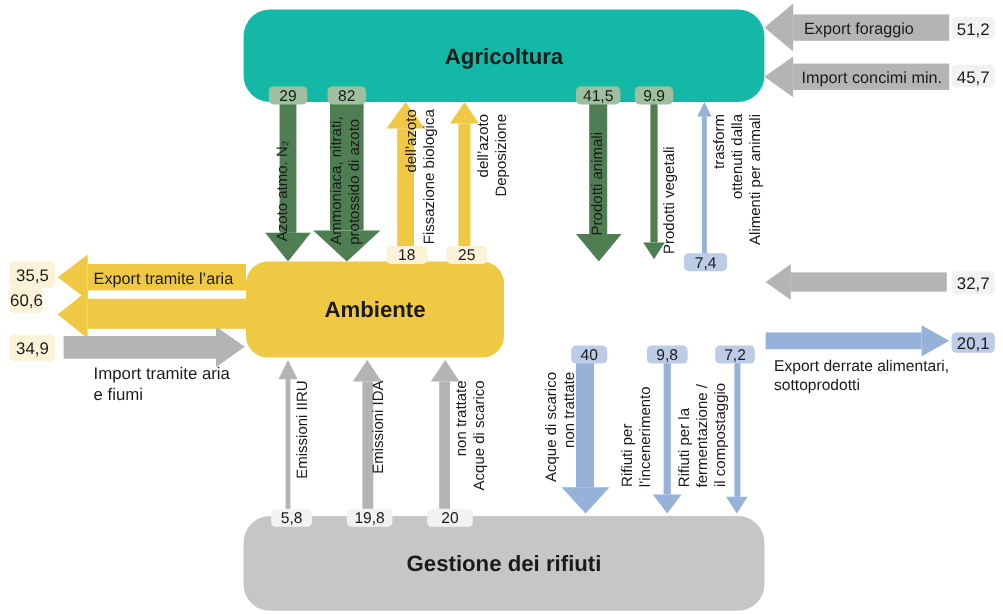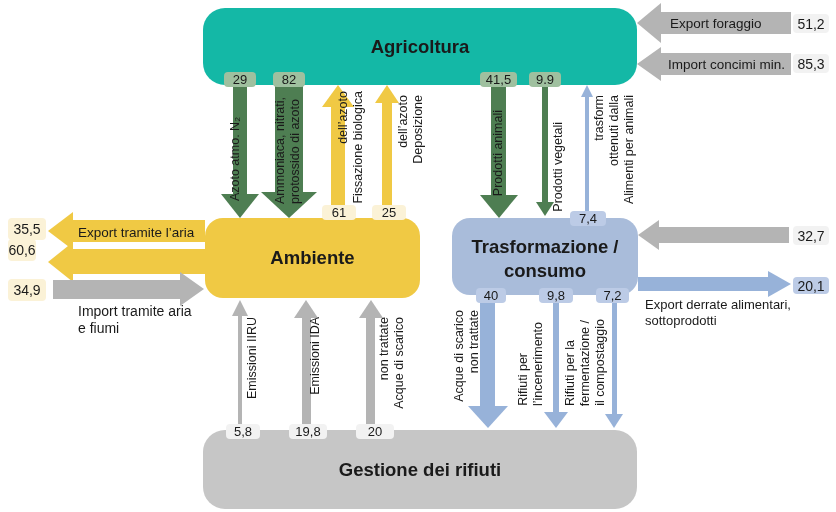--- a/index.html
+++ b/index.html
@@ -31,24 +31,20 @@
 </head>
 <body>
 
 <div id="canvas">
 
   <div class="box green-box" style="left:203px;top:8px;width:434px;height:77px">
     <div class="title">Agricoltura</div>
   </div>
   <div class="box yellow-box" style="left:205px;top:218px;width:215px;height:80px">
     <div class="title">Ambiente</div>
-  </div>
-  <div class="box blue-box" style="left:452px;top:218px;width:186px;height:77px">
-    <div class="title" style="padding-top:5px">Trasformazione /
-consumo</div>
   </div>
   <div class="box gray-box" style="left:203px;top:430px;width:434px;height:79px">
     <div class="title">Gestione dei rifiuti</div>
   </div>
 
   <div class="shaft g" style="left:233px;top:85px;width:14px;height:109px"></div>
   <div class="tri" style="left:221px;top:194px;border-left:19px solid transparent;border-right:19px solid transparent;border-top:24px solid #4e7e52"></div>
 
   <div class="shaft g" style="left:275px;top:85px;width:28px;height:107px"></div>
   <div class="tri" style="left:261px;top:192px;border-left:28px solid transparent;border-right:28px solid transparent;border-top:26px solid #4e7e52"></div>
@@ -104,34 +100,34 @@
   <div class="shaft b" style="left:553px;top:295px;width:6px;height:117px"></div>
   <div class="tri" style="left:544px;top:412px;border-left:12px solid transparent;border-right:12px solid transparent;border-top:16px solid #97b2d9"></div>
 
   <div class="shaft b" style="left:612px;top:295px;width:5px;height:119px"></div>
   <div class="tri" style="left:605px;top:414px;border-left:9px solid transparent;border-right:9px solid transparent;border-top:14px solid #97b2d9"></div>
 
   <div class="chip chip-green" style="left:224px;top:72px;width:32px;height:15px">29</div>
   <div class="chip chip-green" style="left:273px;top:72px;width:32px;height:15px">82</div>
   <div class="chip chip-green" style="left:480px;top:72px;width:37px;height:15px">41,5</div>
   <div class="chip chip-green" style="left:529px;top:72px;width:32px;height:15px">9.9</div>
-  <div class="chip chip-cream" style="left:322px;top:205px;width:34px;height:15px">61</div>
+  <div class="chip chip-cream" style="left:322px;top:205px;width:34px;height:15px">18</div>
   <div class="chip chip-cream" style="left:372px;top:205px;width:34px;height:15px">25</div>
   <div class="chip chip-blue" style="left:570px;top:211px;width:36px;height:15px">7,4</div>
   <div class="chip chip-blue" style="left:476px;top:288px;width:30px;height:15px">40</div>
   <div class="chip chip-blue" style="left:539px;top:288px;width:34px;height:15px">9,8</div>
   <div class="chip chip-blue" style="left:596px;top:288px;width:33px;height:15px">7,2</div>
   <div class="chip chip-graylight" style="left:226px;top:424px;width:34px;height:15px">5,8</div>
   <div class="chip chip-graylight" style="left:289px;top:424px;width:38px;height:15px">19,8</div>
   <div class="chip chip-graylight" style="left:356px;top:424px;width:38px;height:15px">20</div>
   <div class="chip chip-cream chip-lg" style="left:8px;top:218px;width:38px;height:22px">35,5</div>
   <div class="chip chip-cream chip-lg" style="left:8px;top:239px;width:28px;height:22px">60,6</div>
   <div class="chip chip-cream chip-lg" style="left:8px;top:279px;width:38px;height:22px">34,9</div>
   <div class="chip chip-graylight chip-lg" style="left:793px;top:14px;width:36px;height:19px">51,2</div>
-  <div class="chip chip-graylight chip-lg" style="left:793px;top:54px;width:36px;height:19px">85,3</div>
+  <div class="chip chip-graylight chip-lg" style="left:793px;top:54px;width:36px;height:19px">45,7</div>
   <div class="chip chip-graylight chip-lg" style="left:793px;top:226px;width:36px;height:19px">32,7</div>
   <div class="chip chip-blue chip-lg" style="left:793px;top:277px;width:36px;height:17px">20,1</div>
 
   <div class="vlab bot" style="left:228px;bottom:311px">
     <span class="vline">Azoto atmo. N₂</span>
   </div>
   <div class="vlab bot" style="left:273px;bottom:308px">
     <span class="vline">Ammoniaca, nitrati,</span>
     <span class="vline">protossido di azoto</span>
   </div>

